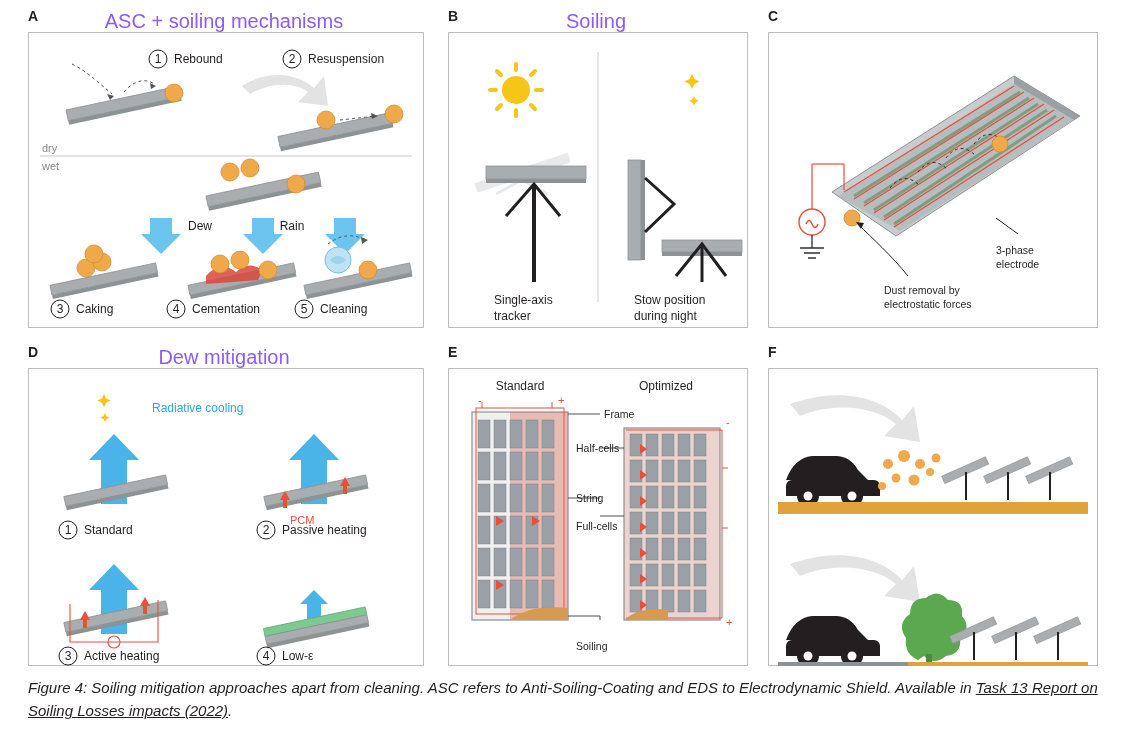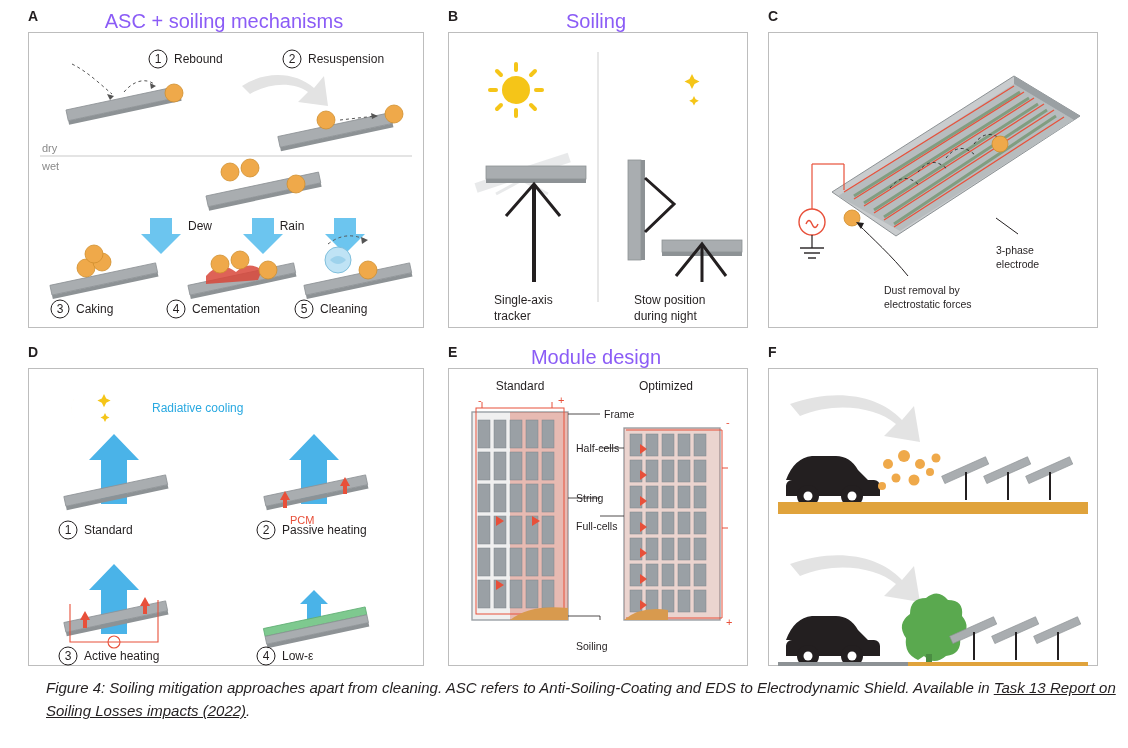--- a/index.html
+++ b/index.html
@@ -24,21 +24,21 @@
   #panel-d{left:28px;top:344px;width:396px;height:322px;}
   #panel-e{left:448px;top:344px;width:300px;height:322px;}
   #panel-f{left:768px;top:344px;width:330px;height:322px;}
 
   .inner{position:absolute;left:0;top:24px;width:100%;height:calc(100% - 24px);}
 
   svg{display:block;}
 
   
   .caption{
-    position:absolute;left:46px;top:676px;width:1072px;
+    position:absolute;left:28px;top:676px;width:1072px;
     font-style:italic;font-size:15px;line-height:1.55;color:#231f20;
   }
   .caption a{color:#231f20;text-decoration:underline;font-style:italic;}
 
   .lbl{font-size:12px;fill:#231f20;font-family:"Liberation Sans", sans-serif;}
   .lbl-sm{font-size:10.5px;fill:#231f20;font-family:"Liberation Sans", sans-serif;}
   .lbl-blue{font-size:12px;fill:#29a9e1;font-family:"Liberation Sans", sans-serif;}
   .lbl-gray{font-size:11px;fill:#8a8a8a;font-family:"Liberation Sans", sans-serif;}
   .lbl-red{font-size:11px;fill:#e8503a;font-family:"Liberation Sans", sans-serif;}
 </style>
@@ -286,20 +286,21 @@
           <path d="M88 190 l8 1 l-3 6 z" fill="#231f20"></path>
           <text class="lbl-sm" x="116" y="262">Dust removal by</text>
           <text class="lbl-sm" x="116" y="276">electrostatic forces</text>
         </g>
       </svg>
     </div>
   </div>
 
   <div class="panel" id="panel-d">
     <div class="letter">D</div>
+    <div class="ptitle">Dew mitigation</div>
     <div class="frame"></div>
     <div class="inner">
       <svg width="396" height="298" viewBox="0 0 396 298">
 
         <g transform="translate(56,40)">
           <path d="M2 -15 a15 15 0 1 0 0 30 a11.5 11.5 0 1 1 0 -30 z" fill="#f5c518"></path>
           <path d="M20 -14 l2.2 4.4 l4.4 2.2 l-4.4 2.2 l-2.2 4.4 l-2.2 -4.4 l-4.4 -2.2 l4.4 -2.2 z" fill="#f5c518"></path>
           <path d="M21 5 l1.5 3 l3 1.5 l-3 1.5 l-1.5 3 l-1.5 -3 l-3 -1.5 l3 -1.5 z" fill="#f5c518"></path>
         </g>
         <text class="lbl-blue" x="124" y="44">Radiative cooling</text>
@@ -368,21 +369,20 @@
           <circle cx="238" cy="288" r="9" fill="none" stroke="#231f20" stroke-width="1"></circle>
           <text class="lbl" x="238" y="292" text-anchor="middle">4</text>
           <text class="lbl" x="254" y="292">Low-ε</text>
         </g>
       </svg>
     </div>
   </div>
 
   <div class="panel" id="panel-e">
     <div class="letter">E</div>
-    <div class="ptitle">Module design</div>
     <div class="frame"></div>
     <div class="inner">
       <svg width="300" height="298" viewBox="0 0 300 298">
         <text class="lbl" x="72" y="22" text-anchor="middle">Standard</text>
         <text class="lbl" x="218" y="22" text-anchor="middle">Optimized</text>
 
         <g>
           <rect x="24" y="44" width="96" height="208" fill="#f0f0f0" stroke="#9aa0a5" stroke-width="1.4"></rect>
           <rect x="62" y="44" width="58" height="208" fill="#d8573f" opacity="0.35"></rect>
           <g fill="#9aa0a5" stroke="#7e858a" stroke-width="0.5">

